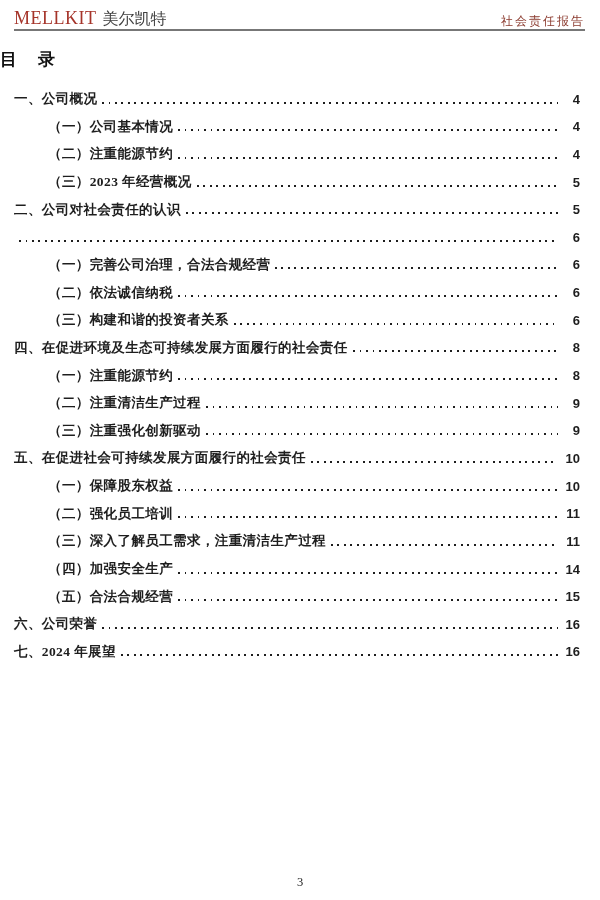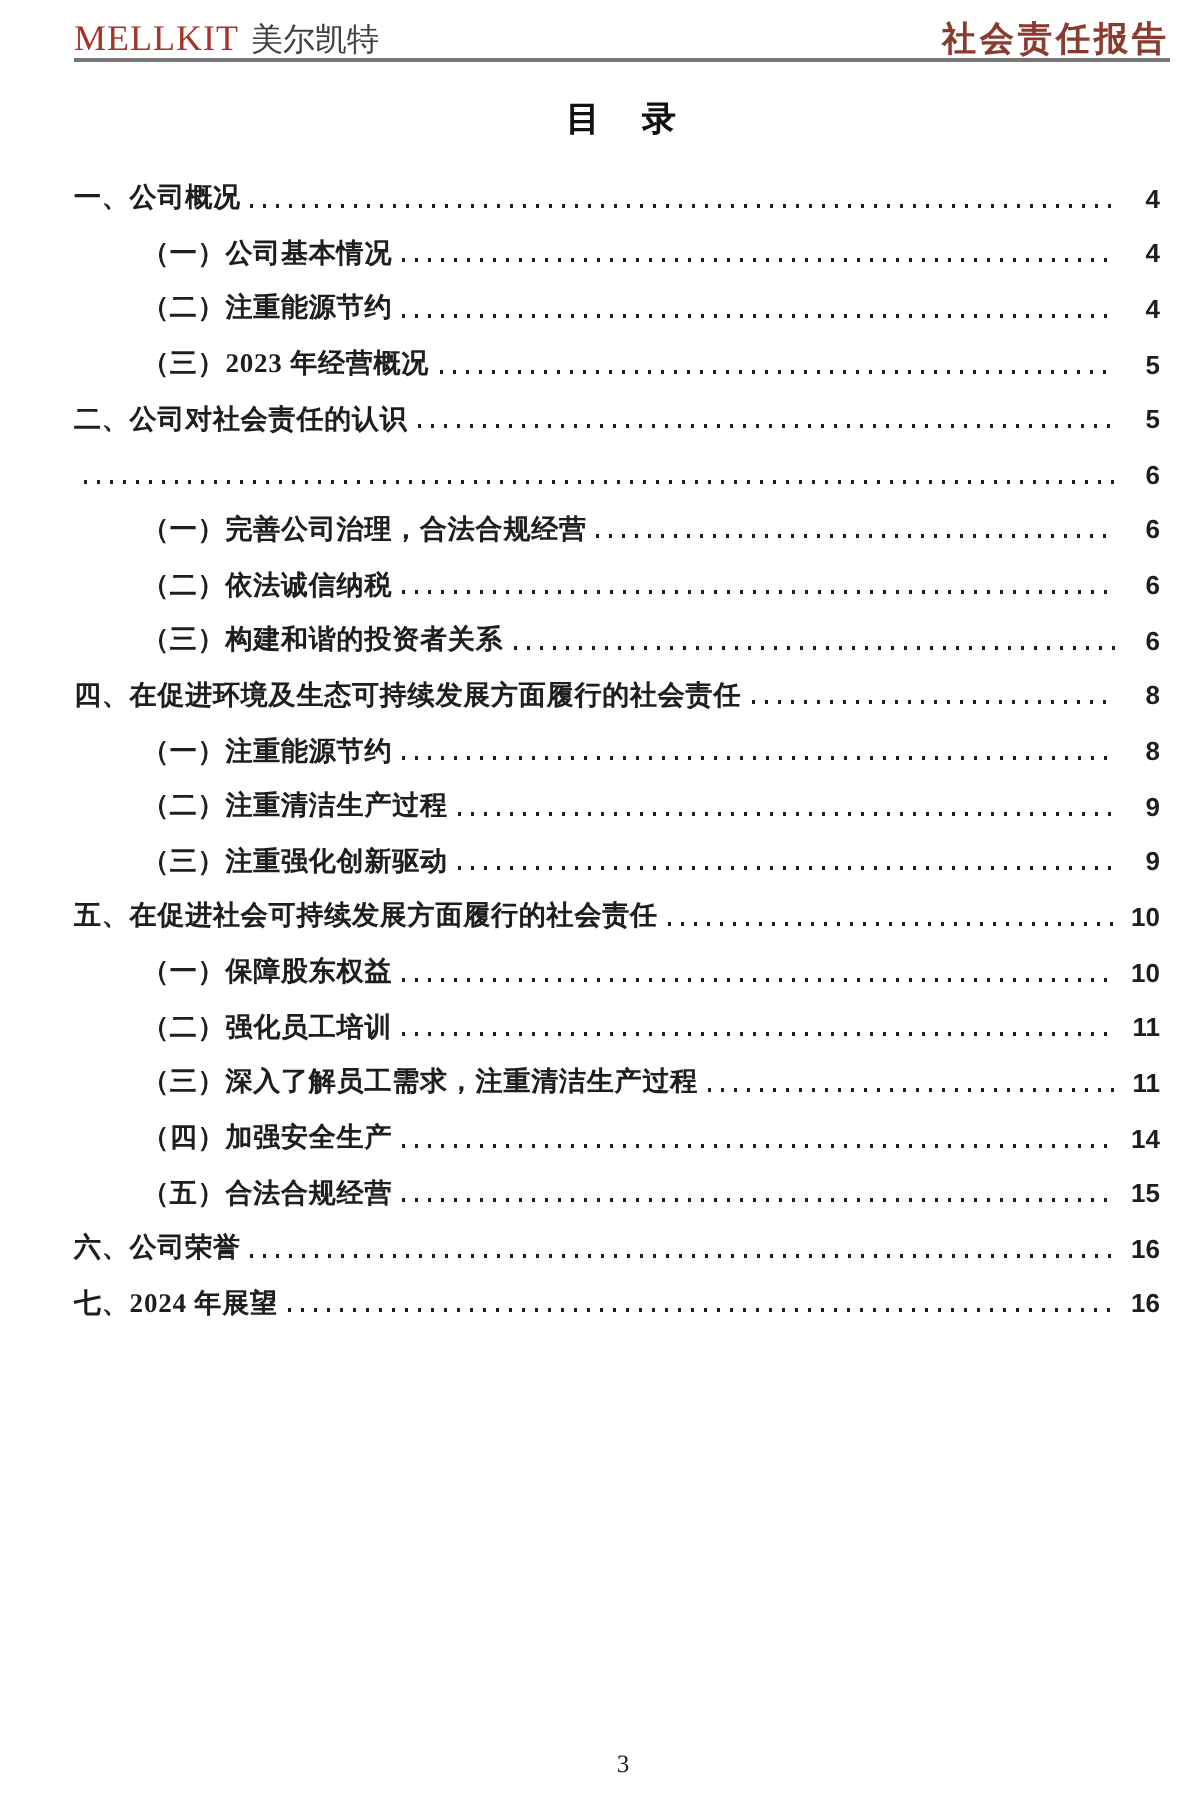--- a/index.html
+++ b/index.html
@@ -10,41 +10,41 @@
   }
   *{margin:0;padding:0;box-sizing:border-box;}
   html,body{width:600px;height:900px;}
   body{
     background:#ffffff;
     font-family:"Liberation Serif","DejaVu Serif",serif;
     color:var(--text);
     position:relative;
     overflow:hidden;
   }
-  .page{position:absolute;inset:0;margin-left:23px;}
+  .page{position:absolute;inset:0;}
   
   .header{
     position:absolute;top:8px;left:14px;right:15px;
     display:flex;justify-content:space-between;align-items:flex-end;
   }
   .logo{display:flex;align-items:baseline;gap:6px;}
   .logo-latin{
     font-size:18px;letter-spacing:.5px;color:var(--brand-red);
     font-family:"Liberation Serif","DejaVu Serif",serif;
   }
   .logo-cn{font-size:16px;color:#404040;}
-  .report-title{font-size:17px;color:var(--title-red);letter-spacing:2px;font-weight:bold;}
+  .report-title{font-size:12px;color:var(--title-red);letter-spacing:2px;}
   .rule{
     position:absolute;top:29px;left:14px;right:15px;height:2px;
     background:var(--rule-gray);
   }
   
   .doc-title{
     position:absolute;top:48px;left:0;right:0;
-    text-align:center;font-size:17px;font-weight:bold;color:#111;
+    text-align:left;font-size:17px;font-weight:bold;color:#111;
     letter-spacing:2px;
   }
   
   .toc{
     position:absolute;top:84px;left:14px;right:20px;
   }
   .toc-row{
     display:flex;align-items:flex-end;
     height:27.65px;padding-bottom:6px;
     font-size:13.5px;line-height:1;font-weight:bold;

